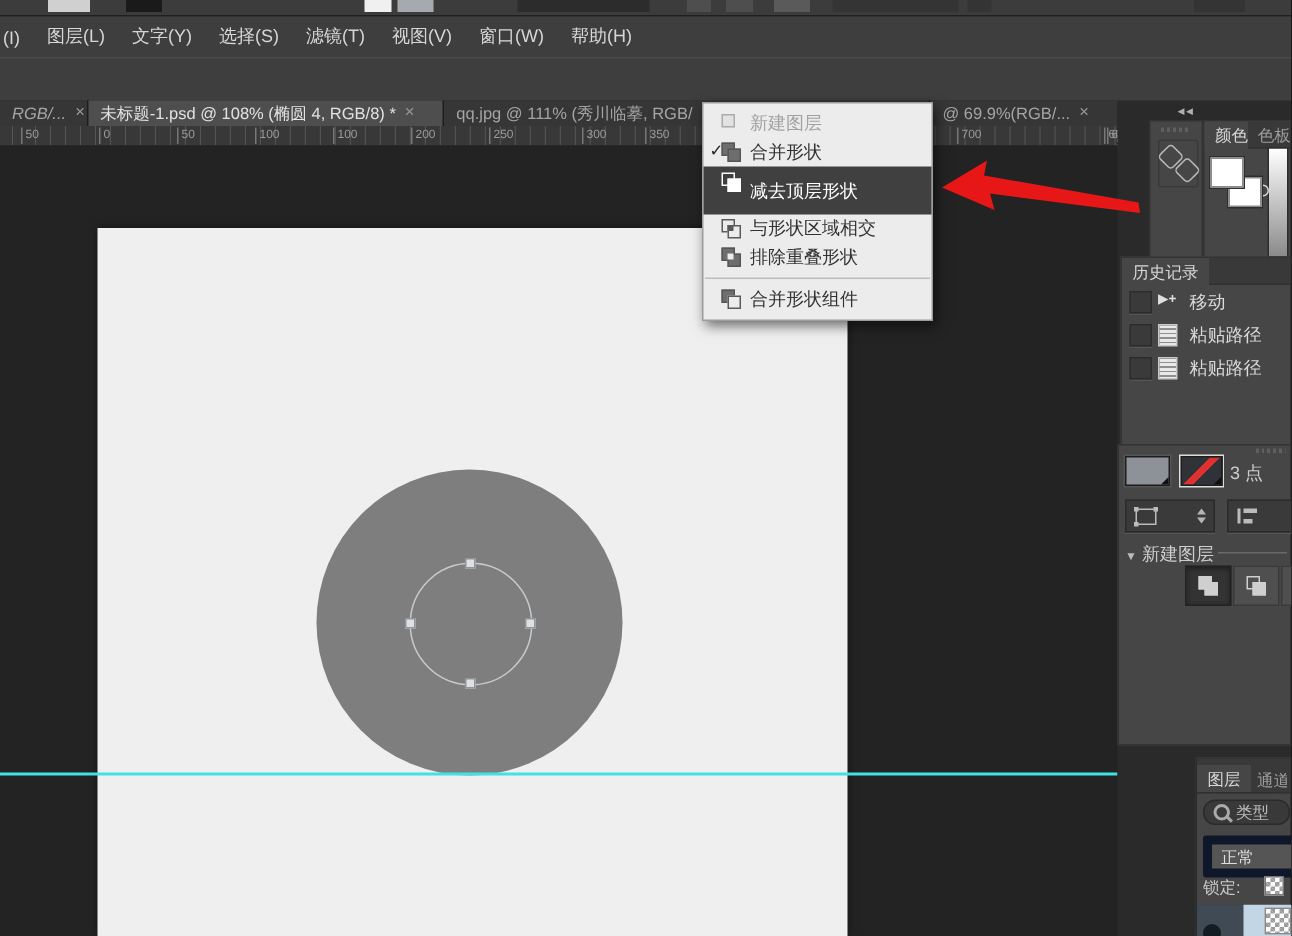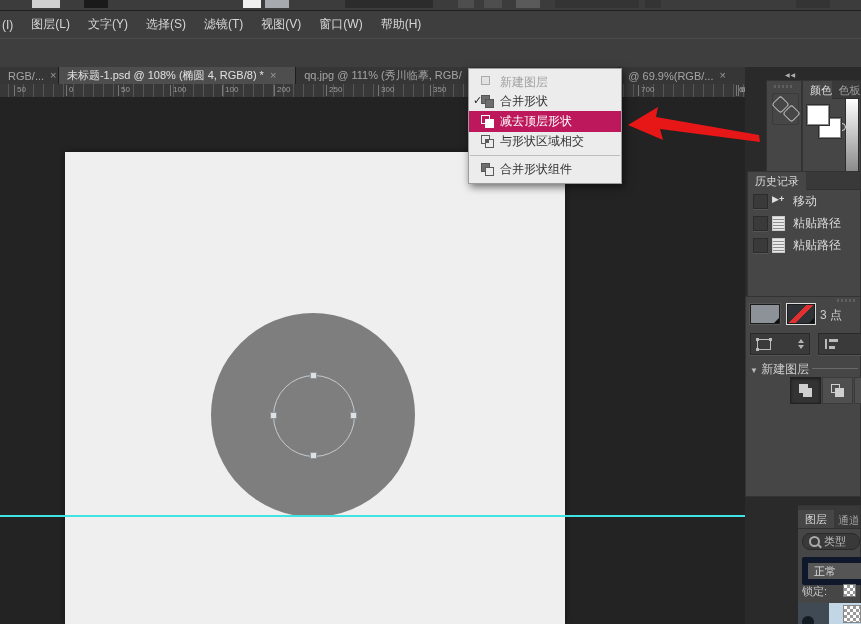--- a/index.html
+++ b/index.html
@@ -47,21 +47,21 @@
   .canvas{left:0;top:97px;width:745px;height:527px;background:#232323;}
   .artboard{position:absolute;left:65px;top:55px;width:500px;height:472px;background:#efefef;box-shadow:0 0 6px rgba(0,0,0,.45);}
   .big-circle{position:absolute;left:211px;top:216px;width:204px;height:204px;border-radius:50%;background:#7e7e7e;}
   .inner-path{position:absolute;left:273px;top:278px;width:80px;height:80px;border-radius:50%;border:1px solid #c7cbcc;}
   .anchor{position:absolute;width:5px;height:5px;background:#dde1e3;border:1px solid #8f969a;}
   .guide{position:absolute;left:0;top:418px;width:745px;height:2px;background:#3fe3e3;}
   
   .ctx-menu{left:468px;top:68px;width:152px;background:#ececec;border:1px solid #9c9c9c;
     box-shadow:2px 3px 8px rgba(0,0,0,.55);z-index:50;padding:4px 0;}
   .ctx-row{position:relative;height:19px;display:flex;align-items:center;font-size:12px;color:#333;padding-left:31px;}
-  .ctx-row.hl{height:21px;background:#be185d;color:#fff;}
+  .ctx-row.hl{height:32px;background:#404040;color:#fff;}
   .ctx-row.dis{color:#a2a2a2;}
   .ctx-check{position:absolute;left:4px;top:2px;font-size:11px;color:#222;}
   .ctx-sep{height:1px;background:#bdbdbd;margin:4px 1px;}
   .dsq{position:absolute;left:12px;top:3px;width:13px;height:13px;}
   .dsq i{position:absolute;width:7px;height:7px;border:1px solid #5a5a5a;display:block;}
   .dsq .bk{left:0;top:0;} .dsq .fr{right:0;bottom:0;background:#ececec;}
   .dsq .ov{left:4px;top:4px;width:4px;height:4px;border:none;}
   .v-new .bk{border-color:#ababab;background:#e2e2e2;}
   .v-combine .bk,.v-combine .fr{background:#6e6e6e;border-color:#565656;}
   .v-subtract .bk{border-color:#fff;} .v-subtract .fr{background:#fff;border-color:#fff;}
@@ -212,21 +212,21 @@
     <span class="sep" style="left:569px;"></span>
     <span class="cbx on" style="left:577px;">✓</span>
     <span class="ob-label" style="left:596px;">对齐边缘</span>
 
     <span class="sep" style="left:653px;"></span>
     <span class="cbx off" style="left:661px;"></span>
     <span class="ob-label" style="left:680px;">约束路径拖动</span>
   </div>
 
   <div class="abs tab-bar">
-    <span class="dtab" style="width:42px;">
+    <span class="dtab" style="width:42px;font-style:italic;">
       <span>RGB/...</span>
       <span class="tab-close">×</span>
     </span>
     <span class="dtab active" style="width:221px;">
       <span>未标题-1.psd @ 108% (椭圆 4, RGB/8) *</span>
       <span class="tab-close">×</span>
     </span>
     <span class="dtab" style="width:308px;">
       <span>qq.jpg @ 111% (秀川临摹, RGB/</span>
     </span>
@@ -237,21 +237,21 @@
   </div>
 
   <div class="abs ruler">
     <span class="tick" style="left:14px;">50</span>
     <span class="tick" style="left:66px;">0</span>
     <span class="tick" style="left:118px;">50</span>
     <span class="tick" style="left:170px;">100</span>
     <span class="tick" style="left:222px;">100</span>
     <span class="tick" style="left:274px;">200</span>
     <span class="tick" style="left:326px;">250</span>
-    <span class="tick" style="left:378px;">300</span>
+    <span class="tick" style="left:388px;">300</span>
     <span class="tick" style="left:430px;">350</span>
     <span class="tick" style="left:638px;">700</span>
     <span class="tick" style="left:690px;margin-left:46px;">600</span>
     <span class="tick" style="left:738px;">650</span>
   </div>
 
   <div class="abs canvas">
     <div class="artboard"></div>
     <div class="big-circle"></div>
     <div class="inner-path"></div>
@@ -285,20 +285,28 @@
       <span>减去顶层形状</span>
     </div>
     <div class="ctx-row">
       <span class="dsq v-intersect">
           <i class="bk"></i>
           <i class="fr"></i>
           <i class="ov"></i>
         </span>
       <span>与形状区域相交</span>
     </div>
+    <div class="ctx-row">
+      <span class="dsq v-exclude">
+          <i class="bk"></i>
+          <i class="fr"></i>
+          <i class="ov"></i>
+        </span>
+      <span>排除重叠形状</span>
+    </div>
     <div class="ctx-sep"></div>
     <div class="ctx-row">
       <span class="dsq v-merge">
           <i class="bk"></i>
           <i class="fr"></i>
         </span>
       <span>合并形状组件</span>
     </div>
   </div>
 

